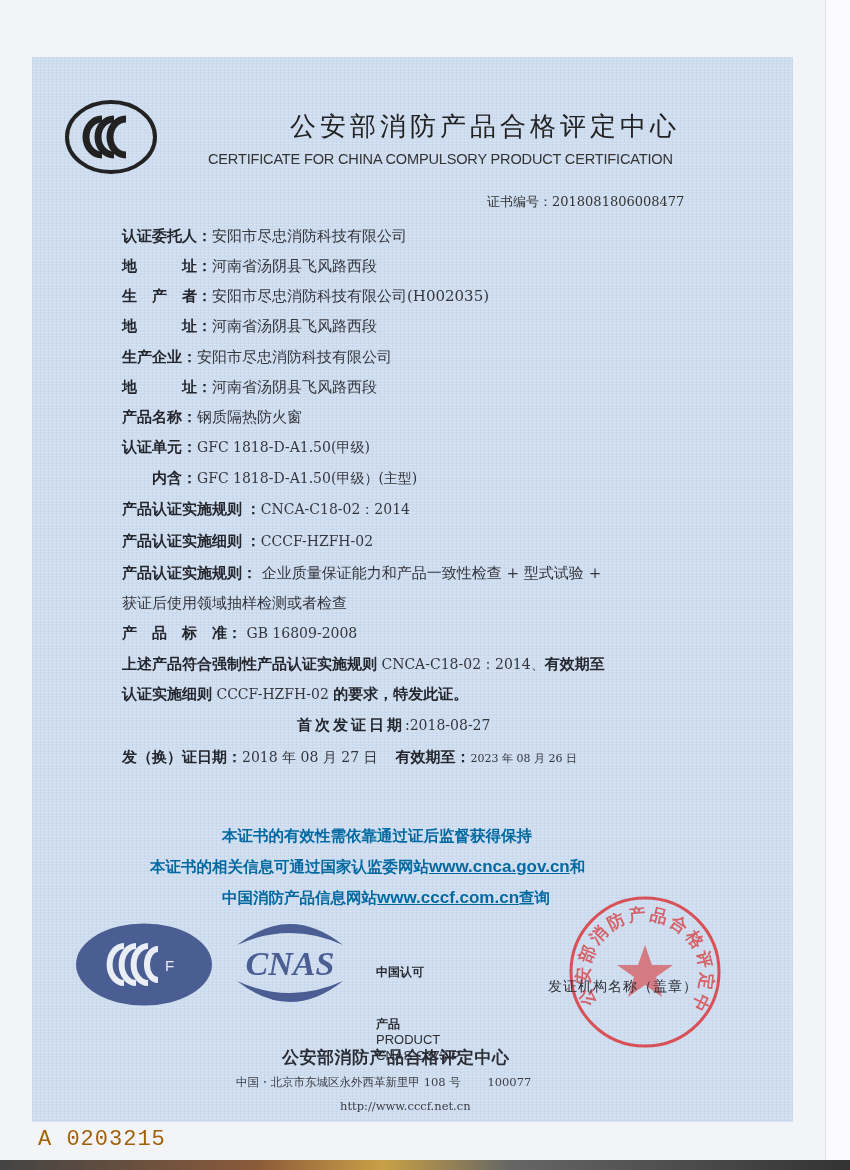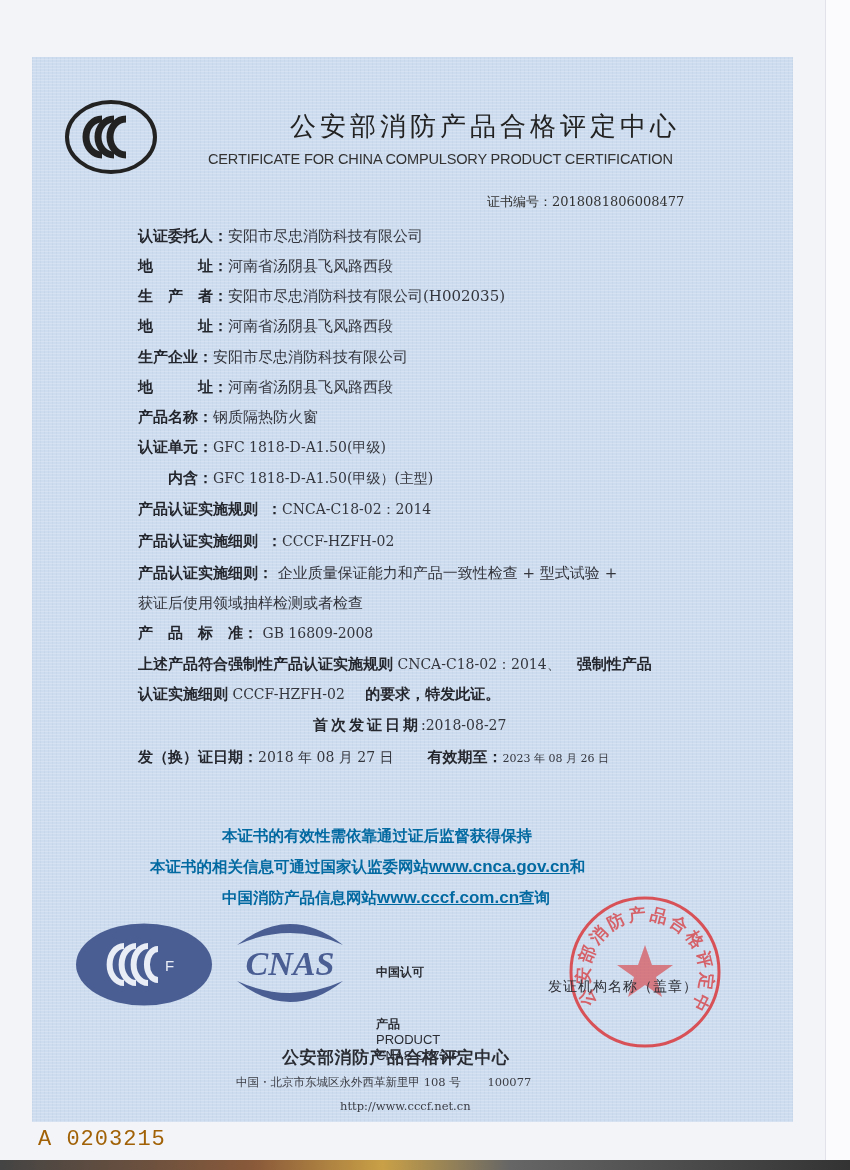--- a/index.html
+++ b/index.html
@@ -17,21 +17,21 @@
     background-image:
       repeating-linear-gradient(0deg, rgba(255,255,255,0.18) 0px, rgba(255,255,255,0.18) 1px, transparent 1px, transparent 3px),
       repeating-linear-gradient(90deg, rgba(160,180,210,0.12) 0px, rgba(160,180,210,0.12) 1px, transparent 1px, transparent 4px);
   }
   .abs { position:absolute; white-space:nowrap; }
   .ccc-logo { position:absolute; left:64px; top:99px; width:94px; height:76px; }
   .title-cn { left:290px; top:109px; font-size:26px; letter-spacing:4px; color:#222; font-family:"DejaVu Sans", sans-serif; }
   .title-en { left:208px; top:150px; font-size:15.5px; color:#333; font-family:"Liberation Sans", sans-serif; letter-spacing:-0.2px; transform:scaleX(0.94); transform-origin:left; }
   .cert-no { left:487px; top:193px; font-size:13px; color:#333; }
   .field { position:absolute; left:122px; font-size:15px; white-space:nowrap; color:#2b2d35; }
-  .field .lbl { font-weight:bold; font-family:Liberation Mono, monospace; color:#24262d;margin-left:16px; }
+  .field .lbl { font-weight:bold; font-family:Liberation Serif, serif; color:#24262d; }
   .field .val { color:#34363e; }
   .field.sm .val { font-size:14px; }
   .notice { font-family:"DejaVu Sans", sans-serif; font-size:15.5px; color:#0369a1; font-weight:bold; }
   .notice .link { text-decoration:underline; font-weight:bold; font-family:"Liberation Sans", sans-serif; font-size:17px; }
   .logo-cccf { position:absolute; left:74px; top:922px; width:140px; height:85px; }
   .logo-cnas { position:absolute; left:225px; top:915px; width:130px; height:95px; }
   .cnas-text { left:376px; top:928px; font-size:13px; line-height:16px; color:#2a2c33; font-family:"Liberation Sans", sans-serif; white-space:normal; width:130px; }
   .cnas-text .cn { font-family:"DejaVu Sans", sans-serif; font-size:12px; font-weight:bold;margin-top:36px; }
   .seal { position:absolute; left:566px; top:893px; width:158px; height:158px; }
   .seal-label { left:548px; top:978px; font-size:14px; color:#2e2f36; letter-spacing:1px; }
@@ -67,25 +67,25 @@
 <div class="field" style="top:257px"><span class="lbl">地　　　址：</span><span class="val">河南省汤阴县飞风路西段</span></div>
 <div class="field" style="top:287px"><span class="lbl">生　产　者：</span><span class="val">安阳市尽忠消防科技有限公司(H002035)</span></div>
 <div class="field" style="top:317px"><span class="lbl">地　　　址：</span><span class="val">河南省汤阴县飞风路西段</span></div>
 <div class="field" style="top:348px"><span class="lbl">生产企业：</span><span class="val">安阳市尽忠消防科技有限公司</span></div>
 <div class="field" style="top:378px"><span class="lbl">地　　　址：</span><span class="val">河南省汤阴县飞风路西段</span></div>
 <div class="field" style="top:408px"><span class="lbl">产品名称：</span><span class="val">钢质隔热防火窗</span></div>
 <div class="field sm" style="top:438px"><span class="lbl">认证单元：</span><span class="val">GFC 1818-D-A1.50(甲级)</span></div>
 <div class="field sm" style="top:469px"><span class="lbl">　　内含：</span><span class="val">GFC 1818-D-A1.50(甲级）(主型)</span></div>
 <div class="field sm" style="top:500px"><span class="lbl">产品认证实施规则 ：</span><span class="val">CNCA-C18-02：2014</span></div>
 <div class="field sm" style="top:532px"><span class="lbl">产品认证实施细则 ：</span><span class="val">CCCF-HZFH-02</span></div>
-<div class="field" style="top:564px"><span class="lbl">产品认证实施细则：</span><span class="val"> 企业质量保证能力和产品一致性检查 + 型式试验 +</span></div>
+<div class="field" style="top:564px"><span class="lbl">产品认证实施规则：</span><span class="val"> 企业质量保证能力和产品一致性检查 + 型式试验 +</span></div>
 <div class="field" style="top:594px"><span class="lbl"></span><span class="val">获证后使用领域抽样检测或者检查</span></div>
 <div class="field sm" style="top:624px"><span class="lbl">产　品　标　准：</span><span class="val"> GB 16809-2008</span></div>
 
-<div class="field" style="top:655px"><span class="lbl">上述产品符合强制性产品认证实施规则</span><span class="val" style="font-size:14px"> CNCA-C18-02：2014、</span><span class="lbl">强制性产品</span></div>
+<div class="field" style="top:655px"><span class="lbl">上述产品符合强制性产品认证实施规则</span><span class="val" style="font-size:14px"> CNCA-C18-02：2014、</span><span class="lbl">有效期至</span></div>
 <div class="field" style="top:685px"><span class="lbl">认证实施细则</span><span class="val" style="font-size:14px"> CCCF-HZFH-02 </span><span class="lbl">的要求，特发此证。</span></div>
 
 <div class="field" style="left:297px; top:716px"><span class="lbl" style="letter-spacing:3px">首次发证日期</span><span class="val" style="font-size:14px">:2018-08-27</span></div>
 <div class="field" style="top:748px"><span class="lbl">发（换）证日期：</span><span class="val" style="font-size:14px">2018 年 08 月 27 日</span><span style="display:inline-block;width:18px"></span><span class="lbl">有效期至：</span><span class="val" style="font-size:11px">2023 年 08 月 26 日</span></div>
 
 <div class="abs notice" style="left:222px; top:826px">本证书的有效性需依靠通过证后监督获得保持</div>
 <div class="abs notice" style="left:150px; top:857px"><span>本证书的相关信息可通过国家认监委网站</span><span class="link">www.cnca.gov.cn</span><span>和</span></div>
 <div class="abs notice" style="left:222px; top:888px"><span>中国消防产品信息网站</span><span class="link">www.cccf.com.cn</span><span>查询</span></div>
 
 <svg class="logo-cccf" viewBox="0 0 140 85">

